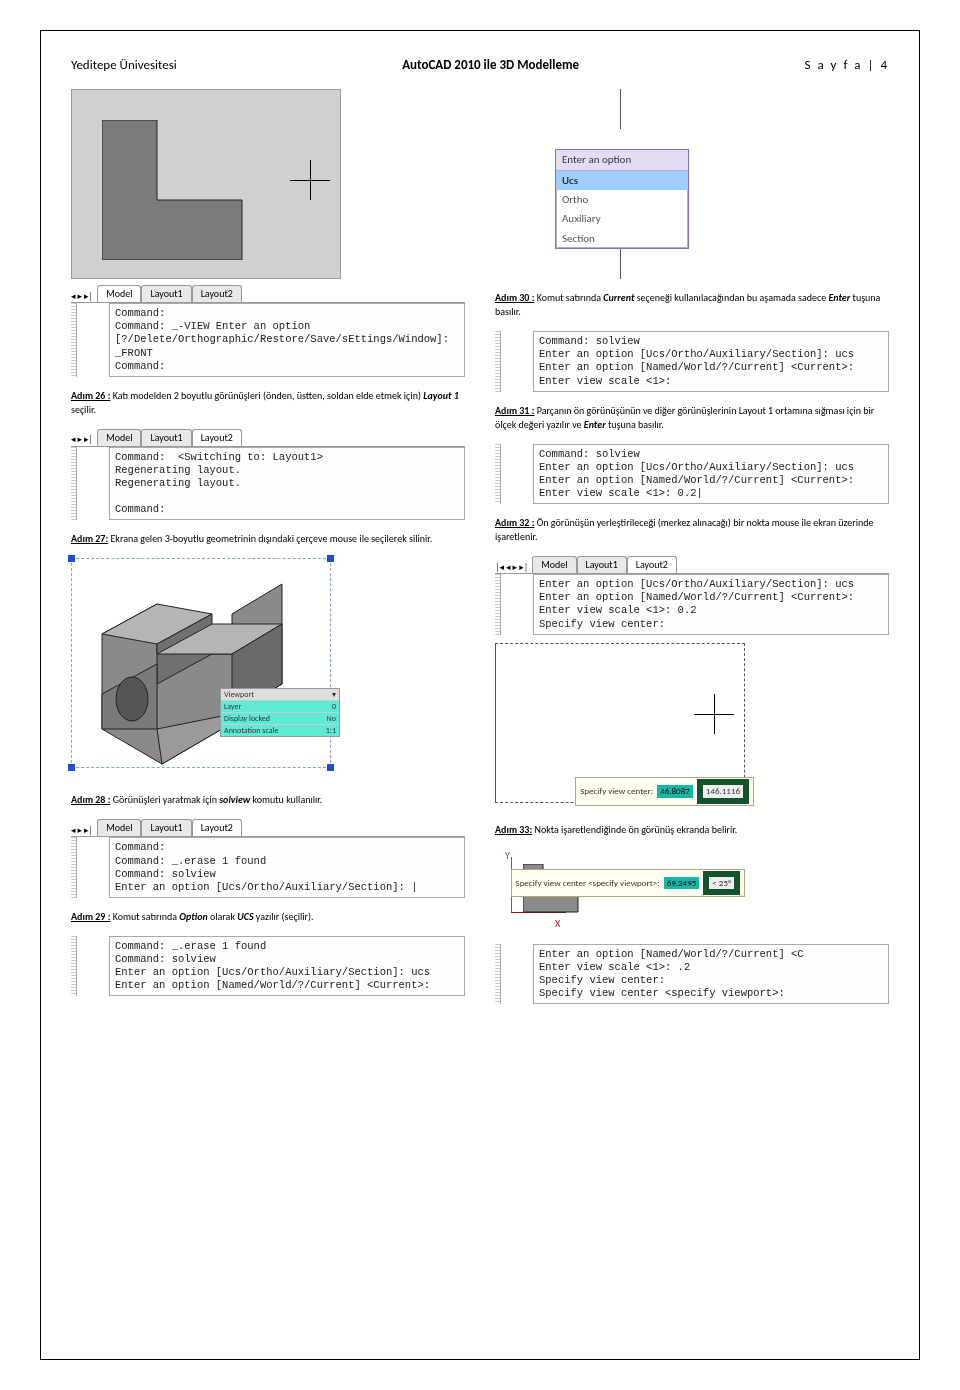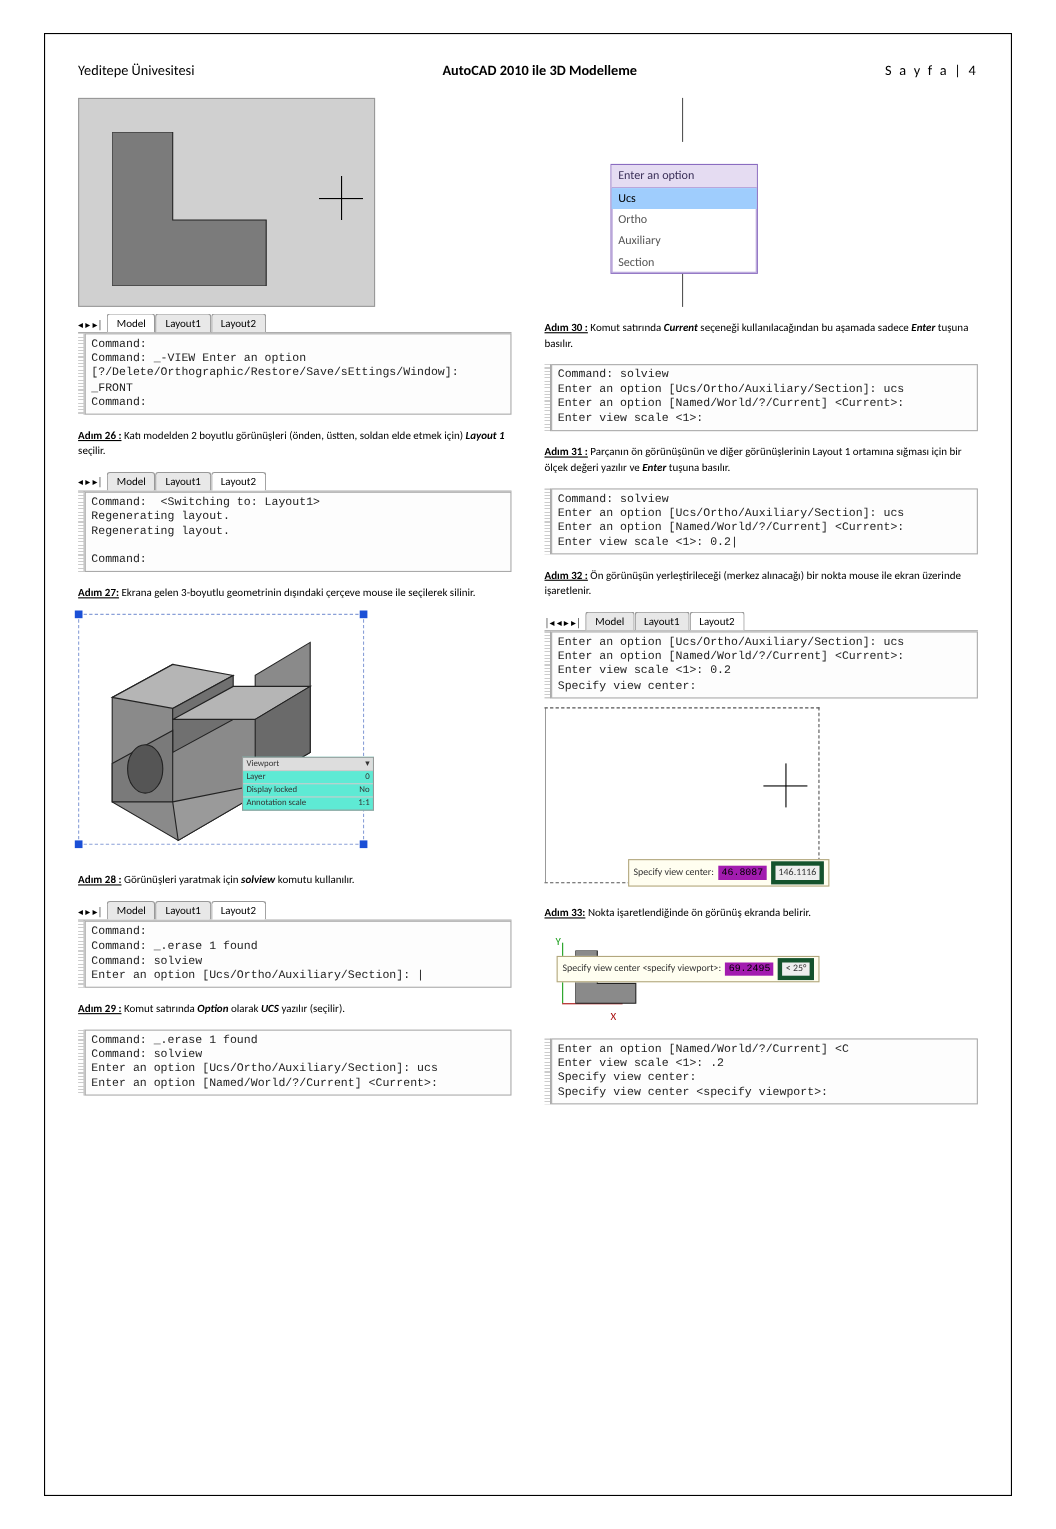--- a/index.html
+++ b/index.html
@@ -81,21 +81,21 @@
   .cmdwin {
     border: 1px solid #aaa;
     background: #fdfdfd;
     font-family: "Consolas", "Courier New", monospace;
     font-size: 10.5px;
     padding: 3px 5px;
     color: #222;
     white-space: pre-wrap;
     line-height: 1.25;
   }
-  .cmdblock { display:flex; }
+  .cmdblock { display:flex;gap:32px; }
   .grip {
     width: 6px;
     background: repeating-linear-gradient(#ccc, #ccc 1px, #fff 1px, #fff 3px);
     border-right: 1px solid #aaa;
     flex-shrink: 0;
   }
   
   .opt-menu {
     border: 1px solid #8a6cc0;
     width: 134px;
@@ -167,24 +167,24 @@
   .tooltip {
     position:absolute;
     background:#fffef0;
     border:1px solid #b2a77e;
     font-size:9px;
     padding:1px 4px;
     color:#333;
     display:flex; gap:4px; align-items:center;
   }
   .tooltip .valbox{
-    background:#a21caf;color:#000;padding:0 3px;font-size:9px;font-family:Liberation Mono, monospace;
+    background:#14b8a6;color:#000;padding:0 3px;font-size:9px;
   }
   .tooltip .valbox2{
-    background:#eee;border:4px solid #14532d;padding:0 3px;font-size:9px;
+    background:#eee;border:6px solid #14532d;padding:0 3px;font-size:9px;
   }
   
   .frontview {
     position: relative;
     width: 250px; height: 80px;
     margin-top: 10px;
   }
   .frontview .axis-y{position:absolute;left:10px;top:0;color:#1a9e1a;font-size:10px;}
   .frontview .axis-x{position:absolute;left:60px;bottom:-2px;color:#a11;font-size:10px;}
   .frontview .axline-y{position:absolute;left:16px;top:8px;width:1px;height:55px;background:#1a9e1a;}

